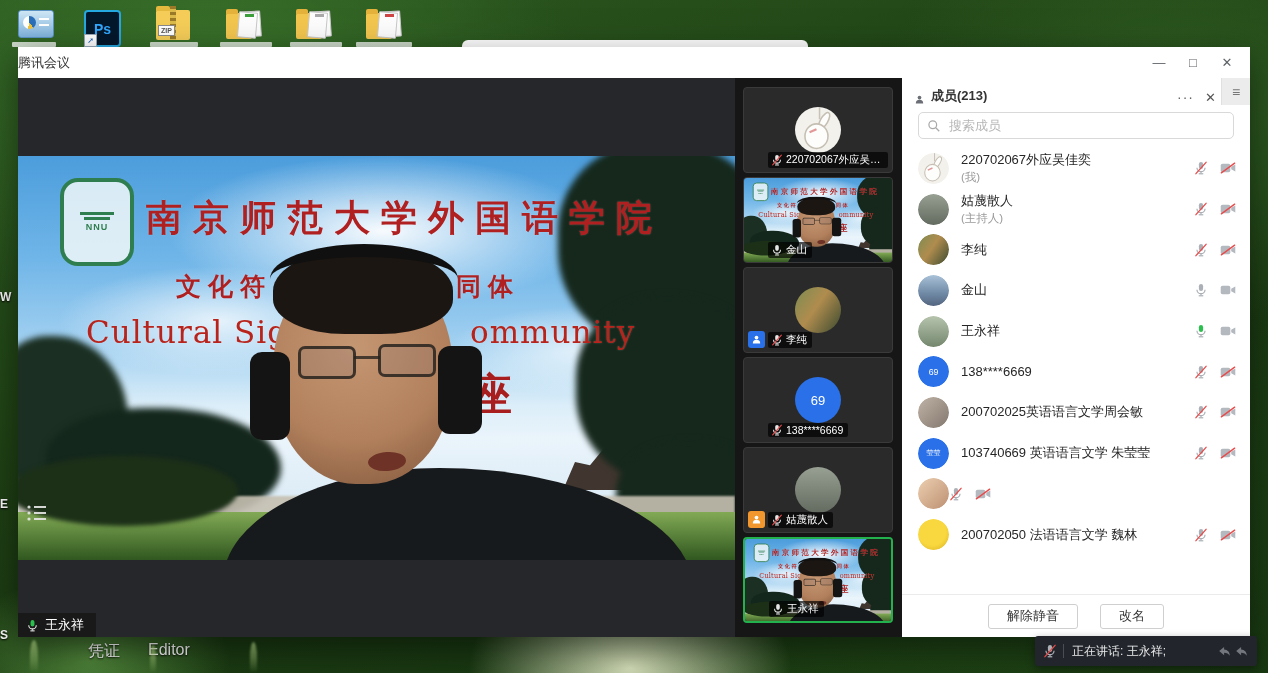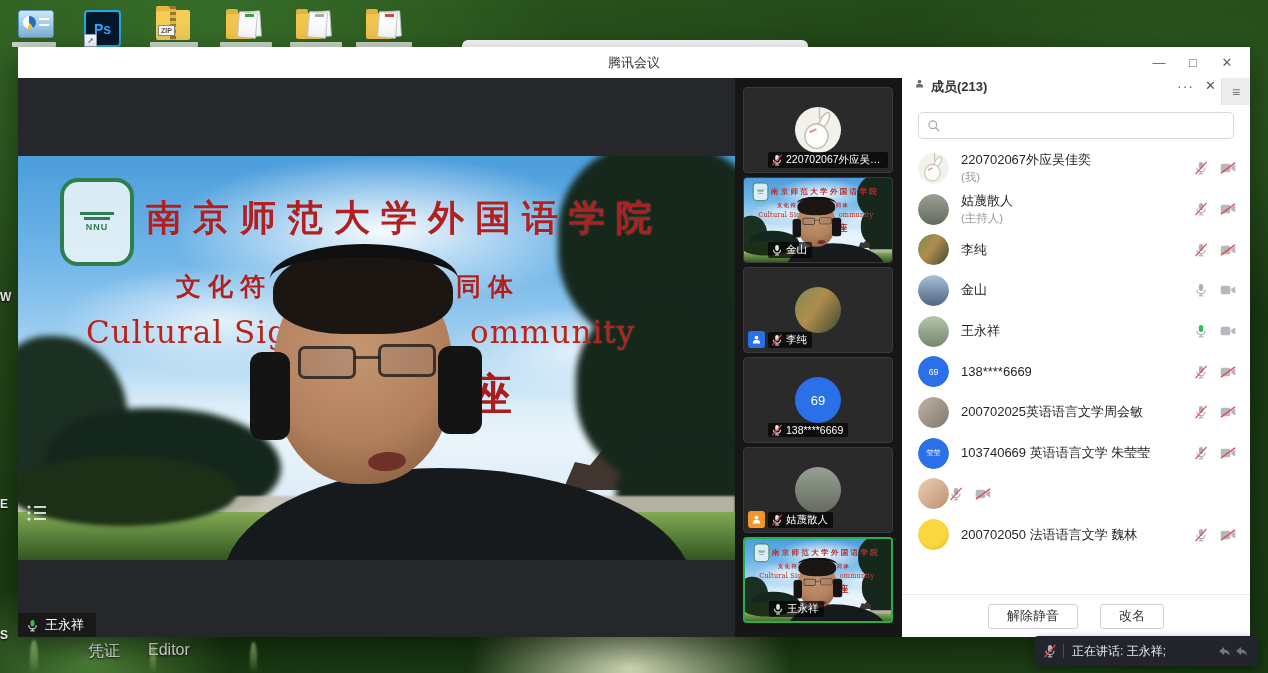--- a/index.html
+++ b/index.html
@@ -30,21 +30,21 @@
   .ico-fd .p1,.ico-fd .p2{position:absolute;width:17px;height:24px;background:#fdfdfd;border:1px solid #c9c9c9;border-radius:1px;}
   .ico-fd .p1{left:12px;top:2px;transform:rotate(5deg);}
   .ico-fd .p2{left:16px;top:1px;transform:rotate(-4deg);}
   .ico-fd .mark{position:absolute;left:19px;top:4px;width:9px;height:3px;}
   .lblbar{position:absolute;top:42px;height:5px;background:rgba(255,255,255,.75);border-radius:1px;filter:blur(.5px);}
   .desk-label{position:absolute;color:#fff;font-size:16px;text-shadow:0 1px 2px rgba(0,0,0,.9);}
   .edge-frag{position:absolute;left:0;color:#fff;font-size:12px;font-weight:bold;text-shadow:0 1px 2px #000;}
   .peek{position:absolute;left:462px;top:40px;width:346px;height:12px;background:#fff;border-radius:6px 6px 0 0;}
   
   .win{position:absolute;left:18px;top:47px;width:1232px;height:590px;box-shadow:0 12px 34px rgba(0,0,0,.5);background:#fff;}
-  .titlebar{height:31px;background:#fff;position:relative;display:flex;align-items:center;justify-content:center;}
+  .titlebar{height:31px;background:#fff;position:relative;display:flex;align-items:center;justify-content:flex-start;}
   .title{font-size:13px;color:#333;}
   .winctl{position:absolute;right:6px;top:0;height:31px;display:flex;}
   .winctl span{width:34px;height:31px;display:flex;align-items:center;justify-content:center;color:#5f6368;font-size:13px;cursor:default;}
   .content{position:absolute;top:31px;left:0;right:0;bottom:0;display:flex;}
   
   .stage{position:relative;width:717px;height:559px;background:#26272a;overflow:hidden;flex:none;}
   .scene-box{position:absolute;left:0;top:78px;width:717px;height:404px;overflow:hidden;}
   .layout-toggle{position:absolute;left:8px;top:425px;width:22px;height:20px;opacity:.9;}
   .speaker-tag{position:absolute;left:0;bottom:0;height:24px;background:rgba(22,22,22,.78);display:flex;align-items:center;gap:6px;padding:0 12px 0 8px;}
   .speaker-tag .nm{color:#fff;font-size:13px;}
@@ -97,21 +97,21 @@
   .thumb-cell.selected{border:2px solid #23b14d;}
   .thumb-body{position:absolute;inset:0;display:flex;align-items:center;justify-content:center;}
   .thumb-body .scene-wrap{position:absolute;left:0;top:0;transform:scale(0.2095);}
   .av-circle{border-radius:50%;display:flex;align-items:center;justify-content:center;overflow:hidden;}
   .thumb-label-row{position:absolute;left:4px;bottom:4px;display:flex;align-items:center;gap:3px;max-width:140px;}
   .role-badge{width:17px;height:17px;border-radius:3px;display:flex;align-items:center;justify-content:center;flex:none;}
   .thumb-pill{background:rgba(0,0,0,.68);border-radius:2px;padding:1px 5px 1px 3px;display:flex;align-items:center;gap:3px;min-width:0;}
   .thumb-pill .tname{color:#fff;font-size:10.5px;white-space:nowrap;overflow:hidden;text-overflow:ellipsis;}
   
   .panel{position:relative;width:348px;height:559px;background:#fff;flex:none;font-size:13px;}
-  .p-head{height:27px;display:flex;align-items:flex-start;padding:0 0 0 12px;position:relative;}
+  .p-head{height:27px;display:flex;align-items:flex-end;padding:0 0 0 12px;position:relative;}
   .p-title{color:#333;font-weight:bold;font-size:13px;margin-left:6px;}
   .p-dots{position:absolute;right:56px;color:#666;font-size:14px;letter-spacing:1px;cursor:default;}
   .p-close{position:absolute;right:34px;color:#555;font-size:13px;cursor:default;}
   .p-menu{position:absolute;right:0;top:0;width:28px;height:27px;background:#ececec;border-left:1px solid #e0e0e0;display:flex;align-items:center;justify-content:center;color:#777;font-size:14px;}
   .p-search{position:absolute;left:16px;right:16px;top:34px;height:27px;border:1px solid #d9d9d9;border-radius:5px;display:flex;align-items:center;padding:0 8px;gap:6px;box-sizing:border-box;}
   .p-search input{border:none;outline:none;flex:1;font-size:13px;color:#333;background:transparent;}
   .p-search input::placeholder{color:#b5b5b5;}
   .m-list{position:absolute;left:0;right:0;top:70px;bottom:43px;overflow:hidden;}
   .m-row{height:40.7px;display:flex;align-items:center;padding:0 14px 0 16px;box-sizing:border-box;}
   .m-av{width:31px;height:31px;border-radius:50%;flex:none;display:flex;align-items:center;justify-content:center;overflow:hidden;}
@@ -485,20 +485,21 @@
           <span class="p-close">✕</span>
           <span class="p-menu">≡</span>
         </div>
         <div class="p-search">
           <span class="icon-slot" id="search-ico">
               <svg viewBox="0 0 16 16" width="14" height="14">
                 <circle cx="6.6" cy="6.6" r="4.4" fill="none" stroke="#a8a8a8" stroke-width="1.4"></circle>
                 <line x1="10" y1="10" x2="14" y2="14" stroke="#a8a8a8" stroke-width="1.4"></line>
               </svg>
             </span>
+          <input type="text" placeholder="搜索成员" style="">
         </div>
         <div class="m-list" id="member-list">
             <div class="m-row">
     <div class="m-av">
                 <div class="av-circle" style="height: 31px; width: 31px; background: rgb(243, 241, 236);">
                   <svg viewBox="0 0 30 30" width="100%" height="100%">
                     <line x1="16" y1="0" x2="16" y2="8" stroke="#c8c2b8" stroke-width="1"></line>
                     <ellipse cx="19" cy="9" rx="2.4" ry="6" fill="#fdfdfb" stroke="#c5beb2" transform="rotate(30 19 9)"></ellipse>
                     <ellipse cx="14" cy="19" rx="7.5" ry="8" fill="#fdfdfb" stroke="#c5beb2"></ellipse>
                     <line x1="9.5" y1="16.5" x2="14" y2="14.5" stroke="#e09898" stroke-width="1.4"></line>

